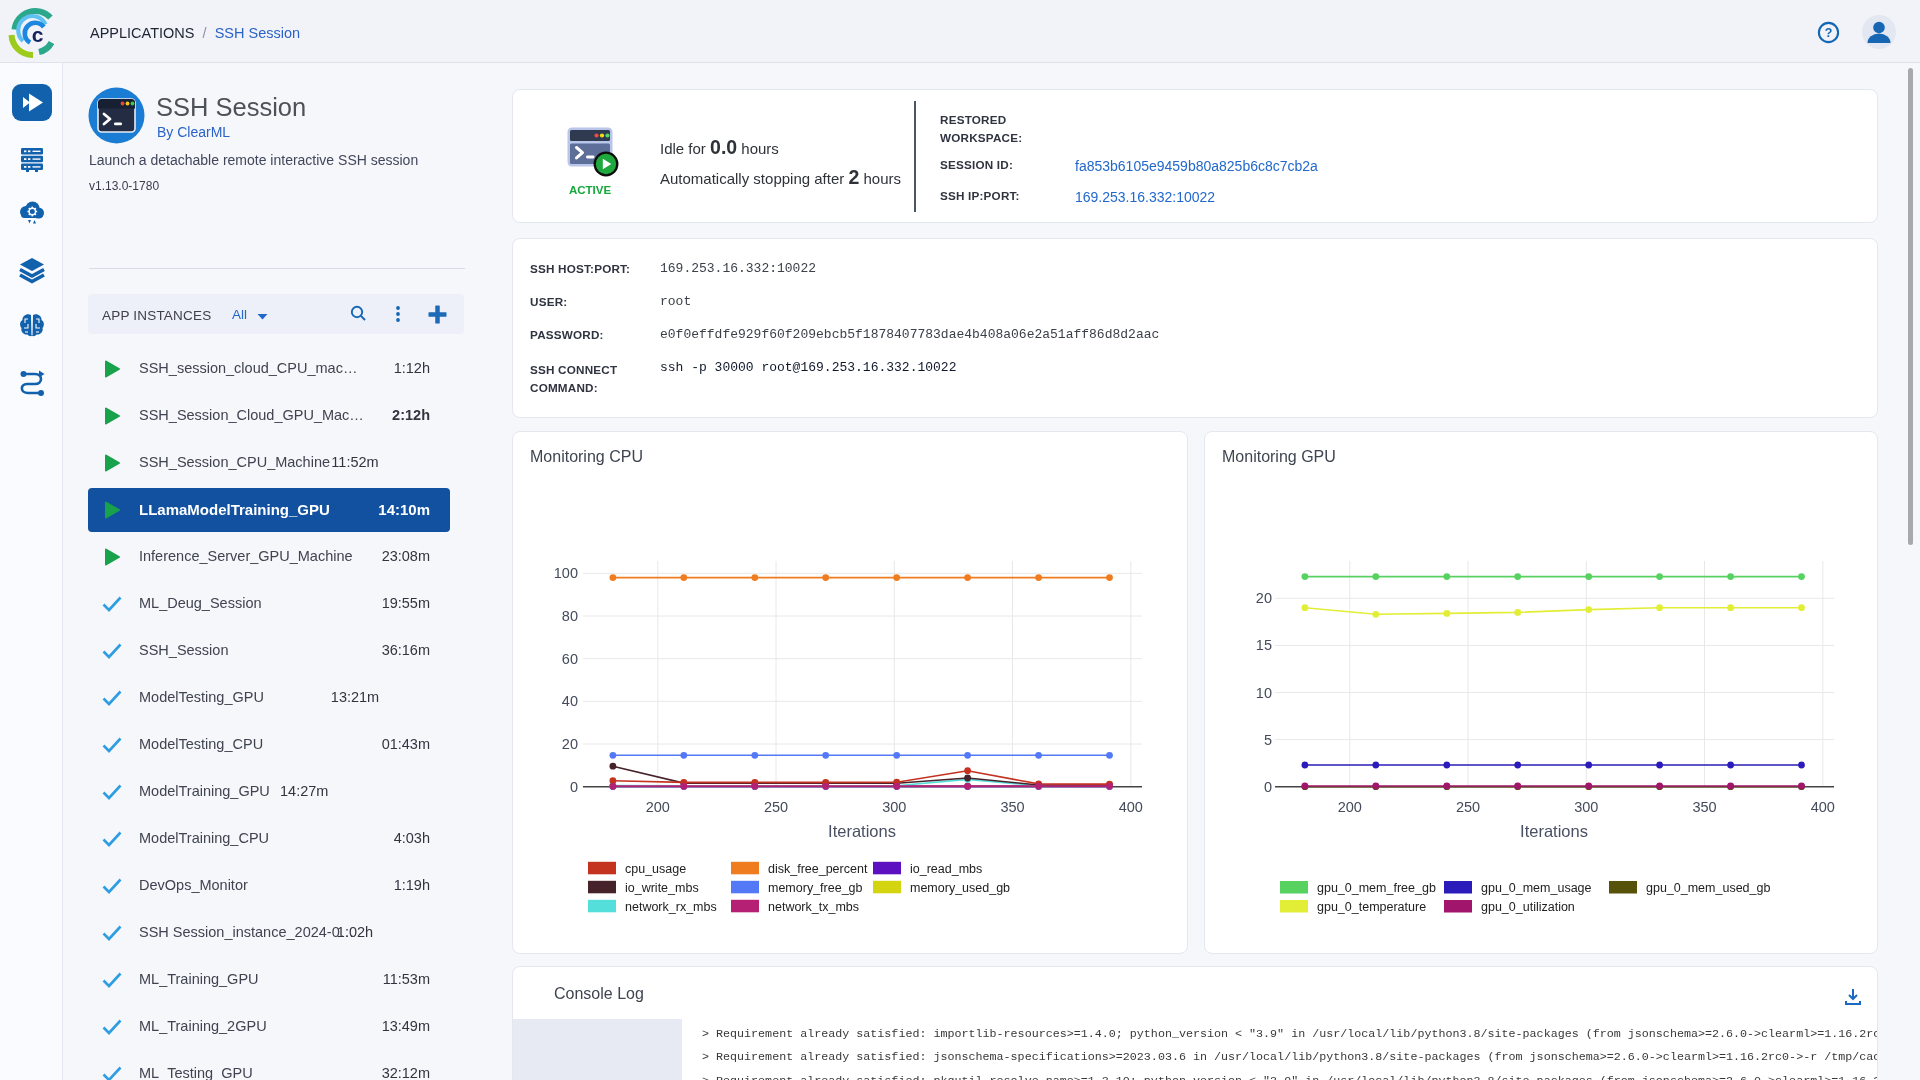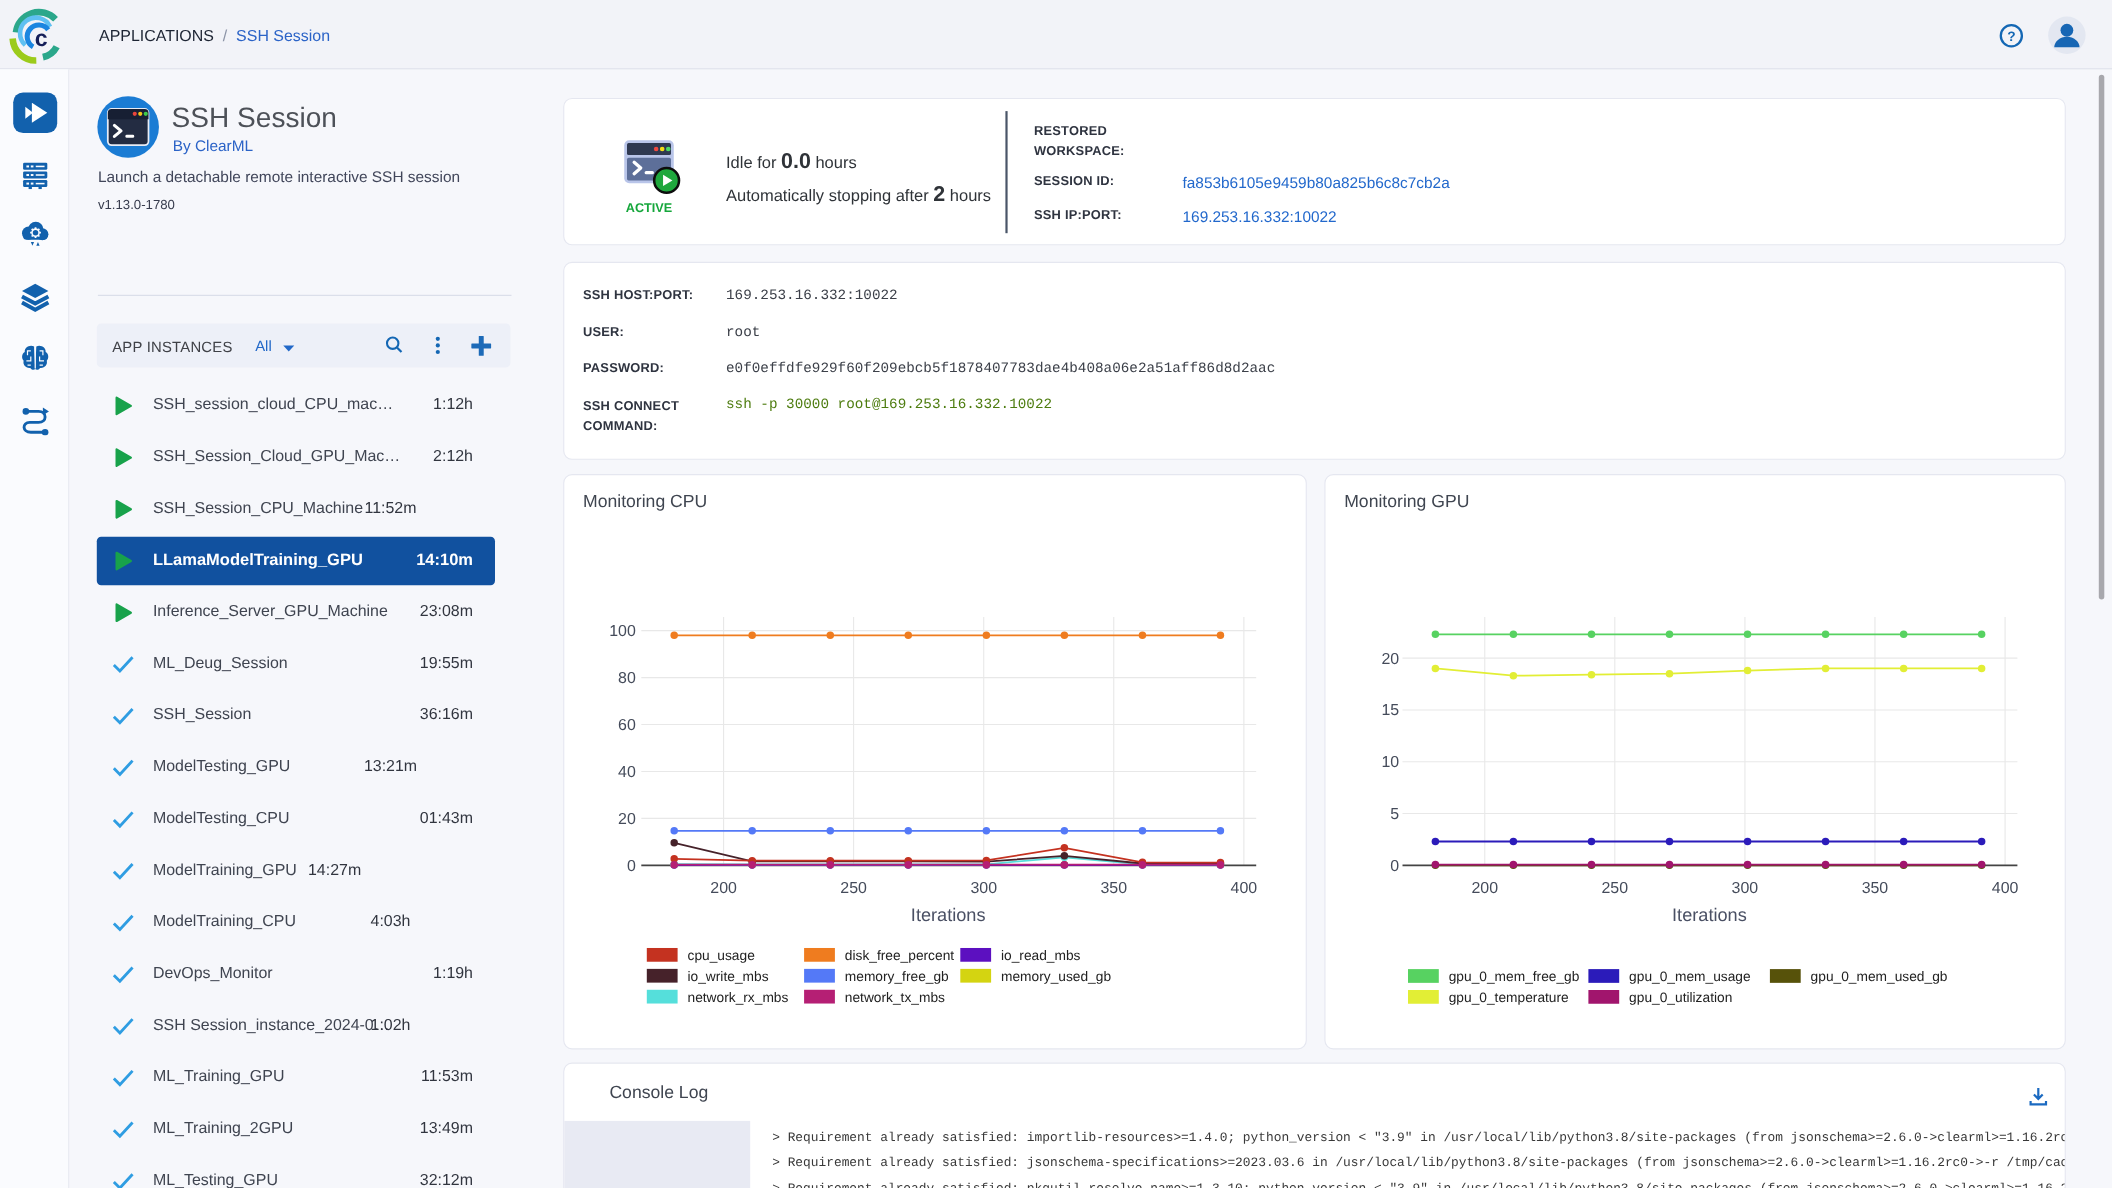--- a/index.html
+++ b/index.html
@@ -156,21 +156,21 @@
 
 <svg width="18" height="18" style="position:absolute;left:103px;top:360px">
     <polygon points="3,1.5 16,9 3,16.5" fill="#18a24b" stroke="#18a24b" stroke-width="2" stroke-linejoin="round"></polygon>
   </svg>
 <div style="position:absolute;left:139px;top:360px;font-size:14.5px;color:#3f4450">SSH_session_cloud_CPU_mac…</div>
 <div style="position:absolute;left:280px;top:360px;width:150px;text-align:right;font-size:14.5px;font-weight:500;color:#31353f">1:12h</div>
 <svg width="18" height="18" style="position:absolute;left:103px;top:407px">
     <polygon points="3,1.5 16,9 3,16.5" fill="#18a24b" stroke="#18a24b" stroke-width="2" stroke-linejoin="round"></polygon>
   </svg>
 <div style="position:absolute;left:139px;top:407px;font-size:14.5px;color:#3f4450">SSH_Session_Cloud_GPU_Mac…</div>
-<div style="position:absolute;left:280px;top:407px;width:150px;text-align:right;font-size:14.5px;font-weight:400;color:#31353f">2:12h</div>
+<div style="position:absolute;left:280px;top:407px;width:150px;text-align:right;font-size:14.5px;font-weight:700;color:#31353f">2:12h</div>
 <svg width="18" height="18" style="position:absolute;left:103px;top:454px">
     <polygon points="3,1.5 16,9 3,16.5" fill="#18a24b" stroke="#18a24b" stroke-width="2" stroke-linejoin="round"></polygon>
   </svg>
 <div style="position:absolute;left:139px;top:454px;font-size:14.5px;color:#3f4450">SSH_Session_CPU_Machine</div>
 <div style="position:absolute;left:280px;top:454px;width:150px;text-align:center;font-size:14.5px;font-weight:500;color:#31353f">11:52m</div>
 <div style="position:absolute;left:88px;top:488px;width:362px;height:44px;background:#11519f;border-radius:4px"></div>
 <svg width="18" height="18" style="position:absolute;left:103px;top:501px">
     <polygon points="3,1.5 16,9 3,16.5" fill="#18a24b" stroke="#18a24b" stroke-width="2" stroke-linejoin="round"></polygon>
   </svg>
 <div style="position:absolute;left:139px;top:501px;font-size:15px;font-weight:bold;color:#fff">LLamaModelTraining_GPU</div>
@@ -202,21 +202,21 @@
 <div style="position:absolute;left:280px;top:736px;width:150px;text-align:right;font-size:14.5px;font-weight:500;color:#31353f">01:43m</div>
 <svg width="22" height="18" style="position:absolute;left:101px;top:783px">
     <path d="M2.5 9.5 L8 15 L19.5 2.5" fill="none" stroke="#2f9de2" stroke-width="2.6"></path>
   </svg>
 <div style="position:absolute;left:139px;top:783px;font-size:14.5px;color:#3f4450">ModelTraining_GPU</div>
 <div style="position:absolute;left:280px;top:783px;width:150px;text-align:left;font-size:14.5px;font-weight:500;color:#31353f">14:27m</div>
 <svg width="22" height="18" style="position:absolute;left:101px;top:830px">
     <path d="M2.5 9.5 L8 15 L19.5 2.5" fill="none" stroke="#2f9de2" stroke-width="2.6"></path>
   </svg>
 <div style="position:absolute;left:139px;top:830px;font-size:14.5px;color:#3f4450">ModelTraining_CPU</div>
-<div style="position:absolute;left:280px;top:830px;width:150px;text-align:center;font-size:14.5px;font-weight:500;color:#31353f">4:03h</div>
+<div style="position:absolute;left:280px;top:830px;width:150px;text-align:right;font-size:14.5px;font-weight:500;color:#31353f">4:03h</div>
 <svg width="22" height="18" style="position:absolute;left:101px;top:877px">
     <path d="M2.5 9.5 L8 15 L19.5 2.5" fill="none" stroke="#2f9de2" stroke-width="2.6"></path>
   </svg>
 <div style="position:absolute;left:139px;top:877px;font-size:14.5px;color:#3f4450">DevOps_Monitor</div>
 <div style="position:absolute;left:280px;top:877px;width:150px;text-align:right;font-size:14.5px;font-weight:500;color:#31353f">1:19h</div>
 <svg width="22" height="18" style="position:absolute;left:101px;top:924px">
     <path d="M2.5 9.5 L8 15 L19.5 2.5" fill="none" stroke="#2f9de2" stroke-width="2.6"></path>
   </svg>
 <div style="position:absolute;left:139px;top:924px;font-size:14.5px;color:#3f4450">SSH Session_instance_2024-0…</div>
 <div style="position:absolute;left:280px;top:924px;width:150px;text-align:center;font-size:14.5px;font-weight:500;color:#31353f">1:02h</div>
@@ -262,21 +262,21 @@
 <div class="abs link" style="left:1075px;top:189px;font-size:14px">169.253.16.332:10022</div>
 
 <div class="card" style="left:512px;top:238px;width:1366px;height:180px"></div>
 <div class="abs lbl" style="left:530px;top:262px">SSH HOST:PORT:</div>
 <div class="abs lbl" style="left:530px;top:295px">USER:</div>
 <div class="abs lbl" style="left:530px;top:328px">PASSWORD:</div>
 <div class="abs lbl" style="left:530px;top:361px;line-height:18px">SSH CONNECT<br>COMMAND:</div>
 <div class="abs mono" style="left:660px;top:261px;font-size:13px;color:#3c4049">169.253.16.332:10022</div>
 <div class="abs mono" style="left:660px;top:294px;font-size:13px;color:#3c4049">root</div>
 <div class="abs mono" style="left:660px;top:327px;font-size:13px;color:#3c4049">e0f0effdfe929f60f209ebcb5f1878407783dae4b408a06e2a51aff86d8d2aac</div>
-<div class="abs mono" style="left:660px;top:360px;font-size:13px;color:#4d7c0f">ssh -p 30000 root@169.253.16.332.10022</div>
+<div class="abs mono" style="left:660px;top:360px;font-size:13px;color:#0f172a">ssh -p 30000 root@169.253.16.332.10022</div>
 
 <div class="card" style="left:512px;top:431px;width:676px;height:523px"></div>
 <div class="abs" style="left:530px;top:448px;font-size:16px;color:#3f4550;z-index:3">Monitoring CPU</div>
 <div class="abs" style="left:512px;top:431px;width:676px;height:523px;overflow:hidden">
     <svg width="676" height="523" style="position:absolute;left:0;top:0" font-family="Liberation Sans, sans-serif">
       <line x1="71" y1="313.0" x2="630" y2="313.0" stroke="#e8e8e8" stroke-width="1"></line>
       <line x1="71" y1="270.3" x2="630" y2="270.3" stroke="#e8e8e8" stroke-width="1"></line>
       <line x1="71" y1="227.7" x2="630" y2="227.7" stroke="#e8e8e8" stroke-width="1"></line>
       <line x1="71" y1="185.0" x2="630" y2="185.0" stroke="#e8e8e8" stroke-width="1"></line>
       <line x1="71" y1="142.3" x2="630" y2="142.3" stroke="#e8e8e8" stroke-width="1"></line>

